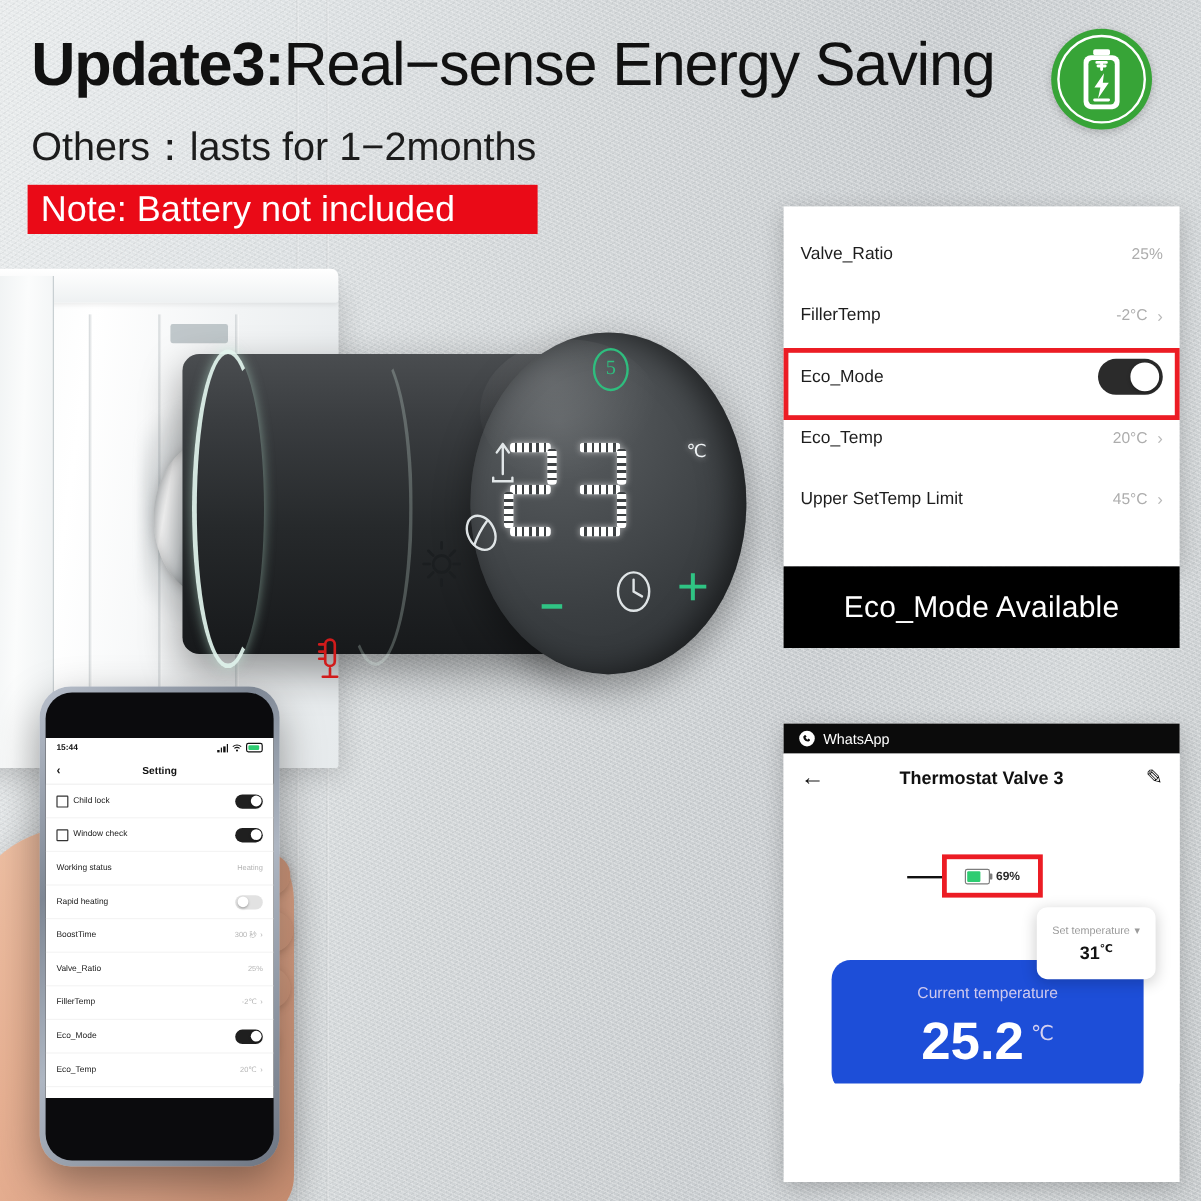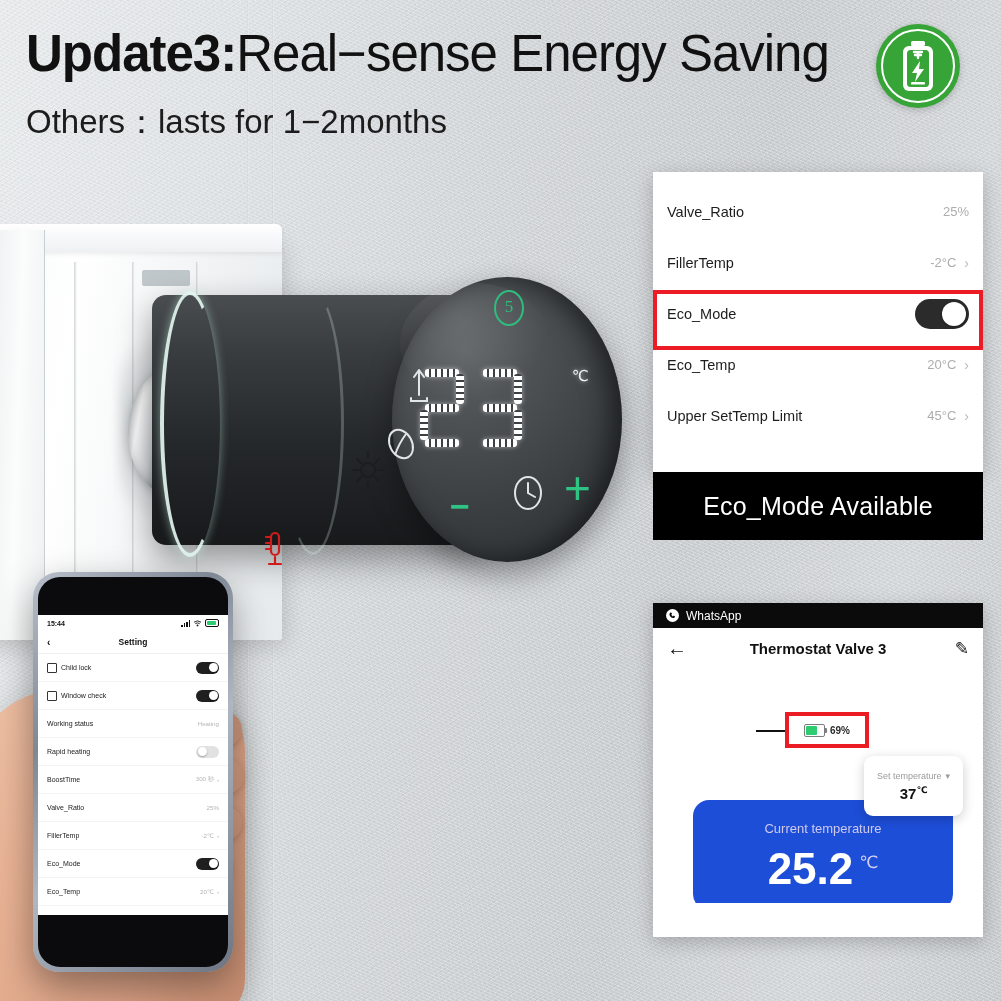--- a/index.html
+++ b/index.html
@@ -204,21 +204,21 @@
     position:absolute;border:4px solid #ec1c24;box-sizing:border-box;pointer-events:none;
   }
   .hl-eco{left:653px;top:290px;width:330px;height:60px;}
   .cap-bar{
     position:absolute;background:#000;color:#fff;display:flex;align-items:center;
     justify-content:center;font-size:25px;letter-spacing:.2px;
   }
   .cap-eco{left:653px;top:472px;width:330px;height:68px;}
   .cap-low{left:653px;top:903px;width:330px;height:68px;}
 
-  .panel-bot{left:653px;top:603px;width:330px;height:334px;}
+  .panel-bot{left:653px;top:603px;width:330px;height:382px;}
   .wa-bar{
     height:25px;background:#0b0b0b;display:flex;align-items:center;gap:7px;
     padding:0 13px;color:#fff;font-size:12px;
   }
   .wa-dot{width:13px;height:13px;border-radius:50%;background:#fff;position:relative;}
   .wa-dot:after{
     content:"";position:absolute;left:3.3px;top:3.3px;width:6px;height:6px;
     background:#0b0b0b;
     clip-path:polygon(0 28%,26% 0,48% 24%,32% 42%,58% 68%,76% 52%,100% 74%,72% 100%,34% 88%,10% 62%);
   }
@@ -486,20 +486,21 @@
             <div class="ph-row"></div>
           </div>
       </div>
     </div>
   </div>
 
   <div class="h1">
     <b>Update3:</b><span class="reg">Real−sense Energy Saving</span>
   </div>
   <div class="h2">Others：lasts for 1−2months</div>
+  <div class="note">Note: Battery not included</div>
 
   <div class="badge-batt">
     <svg width="38" height="52" viewBox="0 0 38 52">
       <rect x="12" y="1" width="14" height="5" rx="1.6" fill="#fff"></rect>
       <rect x="4" y="6" width="30" height="45" rx="6" fill="#fff"></rect>
       <rect x="8" y="10" width="22" height="37" rx="3.5" fill="#37a437"></rect>
       <path d="M15 12 h8 M19 12 v6 M16 15 h6" stroke="#fff" stroke-width="2.4" fill="none" stroke-linecap="round"></path>
       <rect x="12" y="42" width="14" height="2.6" rx="1.2" fill="#fff"></rect>
       <path d="M21 21 L13 33 h5 l-2 9 9 -13 h-5 z" fill="#fff"></path>
     </svg>
@@ -562,21 +563,21 @@
         <span class="batt-g"></span>
         <span class="batt-pct">69%</span>
       </div>
 
       <div class="card-set">
         <span class="lbl">
           <span>Set temperature</span>
           <span>▾</span>
         </span>
         <span class="v">
-          <span>37</span><sup>℃</sup>
+          <span>31</span><sup>℃</sup>
         </span>
       </div>
 
       <div class="purple">
         <span class="cur">Current temperature</span>
         <span class="big">
           <span>25.2</span><sup>℃</sup>
         </span>
       </div>
     </div>

